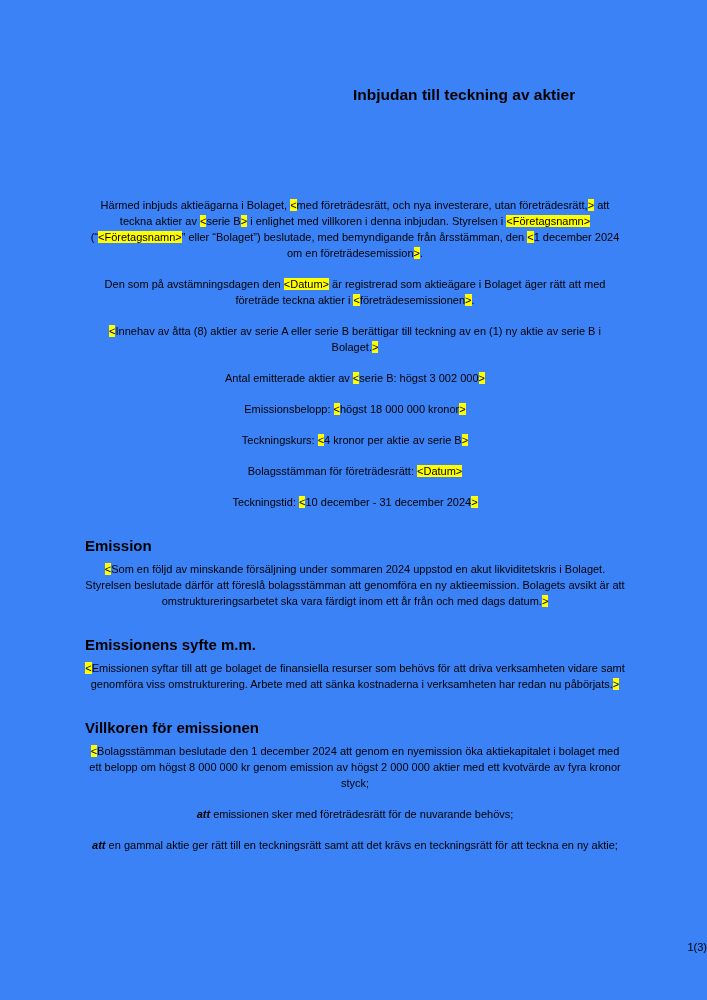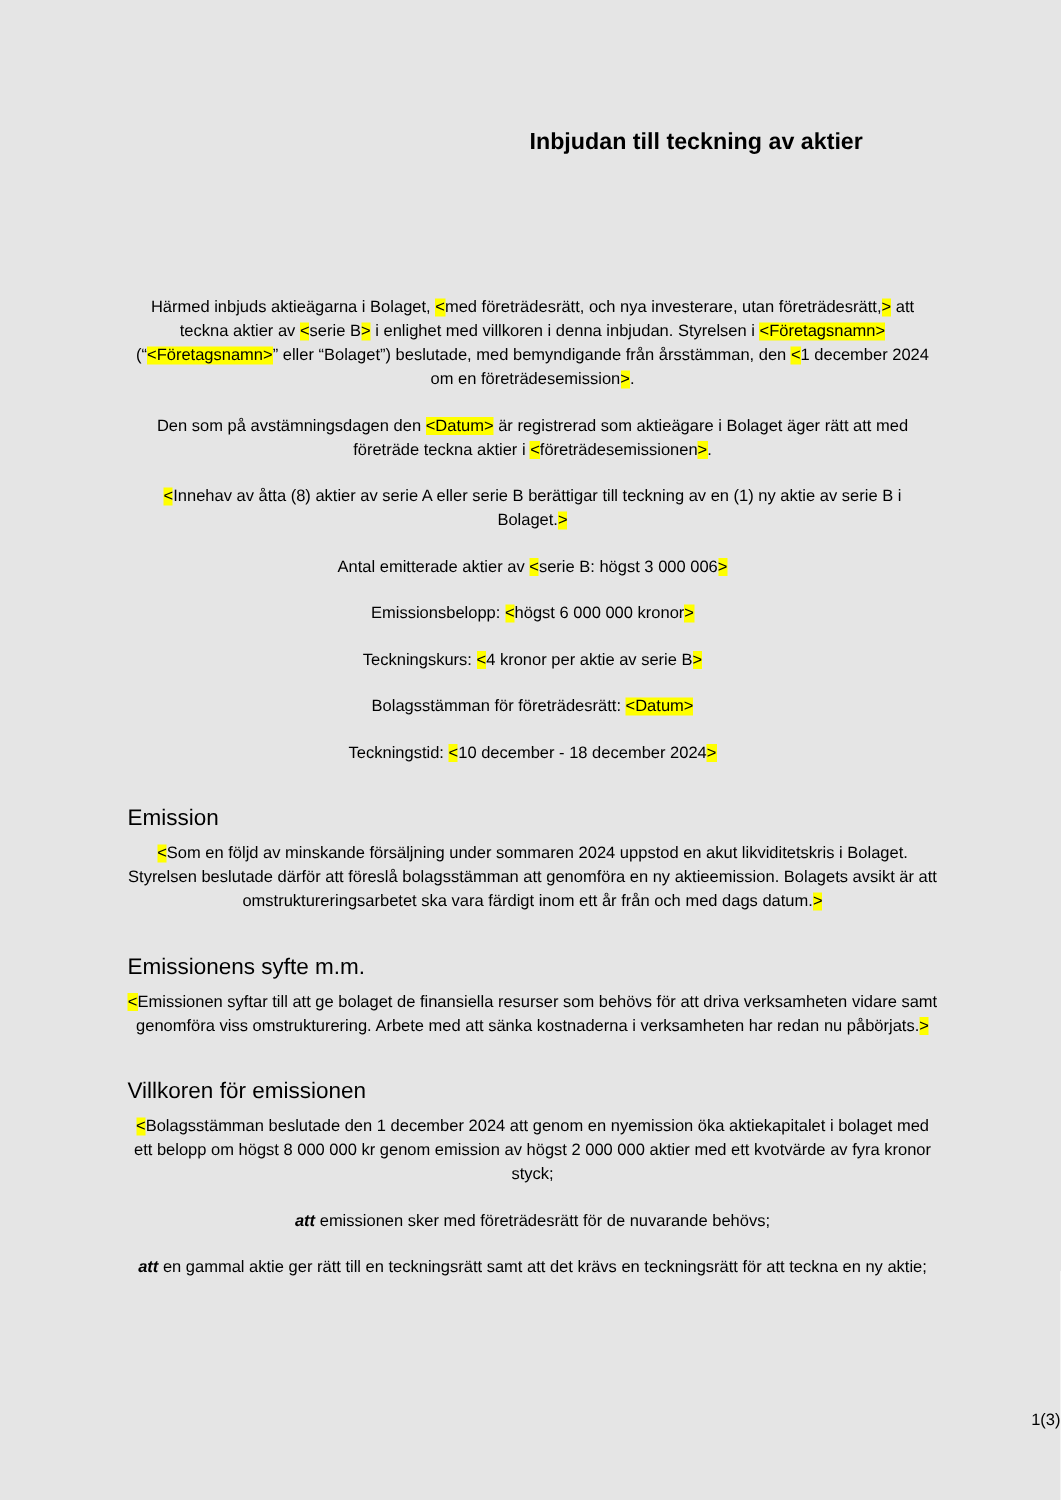--- a/index.html
+++ b/index.html
@@ -4,21 +4,21 @@
 <style>
   html, body {
     margin: 0;
     padding: 0;
     background: #ffffff;
   }
   .page {
     position: relative;
     width: 707px;
     height: 1000px;
-    background: #e5e5e5;
+    background: #3b82f6;
     color: #000000;
     font-family: "Liberation Sans", "DejaVu Sans", sans-serif;
     font-size: 11px;
     line-height: 16px;
     overflow: hidden;
   }
   .content {
     position: absolute;
     left: 85px;
     top: 0;
@@ -30,21 +30,21 @@
     line-height: 20px;
     margin: 85px 0 92px 268px;
     white-space: nowrap;
   }
   .content p {
     margin: 0 0 15px 0;
     text-align: center;
   }
   .content h2 {
     font-size: 15px;
-    font-weight: normal;
+    font-weight: bold;
     line-height: 19px;
     margin: 26px 0 6px 0;
   }
   .hl {
     background-color: #ffff00;
   }
   .b {
     font-weight: bold;
     font-style: italic;
   }
@@ -61,25 +61,25 @@
 </head>
 <body>
 
 <div class="page">
   <div class="content">
     <div class="doc-title">Inbjudan till teckning av aktier</div>
     <div>
         <p><span>Härmed inbjuds aktieägarna i Bolaget, </span><span class="hl" style="background-color: rgb(255, 255, 0);">&lt;</span><span>med företrädesrätt, och nya investerare, utan företrädesrätt,</span><span class="hl" style="background-color: rgb(255, 255, 0);">&gt;</span><span> att teckna aktier av </span><span class="hl" style="background-color: rgb(255, 255, 0);">&lt;</span><span>serie B</span><span class="hl" style="background-color: rgb(255, 255, 0);">&gt;</span><span> i enlighet med villkoren i denna inbjudan. Styrelsen i </span><span class="hl" style="background-color: rgb(255, 255, 0);">&lt;Företagsnamn&gt;</span><span> (“</span><span class="hl" style="background-color: rgb(255, 255, 0);">&lt;Företagsnamn&gt;</span><span>” eller “Bolaget”) beslutade, med bemyndigande från årsstämman, den </span><span class="hl" style="background-color: rgb(255, 255, 0);">&lt;</span><span>1 december 2024 om en företrädesemission</span><span class="hl" style="background-color: rgb(255, 255, 0);">&gt;</span><span>.</span></p>
         <p><span>Den som på avstämningsdagen den </span><span class="hl" style="background-color: rgb(255, 255, 0);">&lt;Datum&gt;</span><span> är registrerad som aktieägare i Bolaget äger rätt att med företräde teckna aktier i </span><span class="hl" style="background-color: rgb(255, 255, 0);">&lt;</span><span>företrädesemissionen</span><span class="hl" style="background-color: rgb(255, 255, 0);">&gt;</span><span>.</span></p>
         <p><span class="hl" style="background-color: rgb(255, 255, 0);">&lt;</span><span>Innehav av åtta (8) aktier av serie A eller serie B berättigar till teckning av en (1) ny aktie av serie B i Bolaget.</span><span class="hl" style="background-color: rgb(255, 255, 0);">&gt;</span></p>
-        <p><span>Antal emitterade aktier av </span><span class="hl" style="background-color: rgb(255, 255, 0);">&lt;</span><span>serie B: högst 3 000 006</span><span class="hl" style="background-color: rgb(255, 255, 0);">&gt;</span></p>
-        <p><span>Emissionsbelopp: </span><span class="hl" style="background-color: rgb(255, 255, 0);">&lt;</span><span>högst 6 000 000 kronor</span><span class="hl" style="background-color: rgb(255, 255, 0);">&gt;</span></p>
+        <p><span>Antal emitterade aktier av </span><span class="hl" style="background-color: rgb(255, 255, 0);">&lt;</span><span>serie B: högst 3 002 000</span><span class="hl" style="background-color: rgb(255, 255, 0);">&gt;</span></p>
+        <p><span>Emissionsbelopp: </span><span class="hl" style="background-color: rgb(255, 255, 0);">&lt;</span><span>högst 18 000 000 kronor</span><span class="hl" style="background-color: rgb(255, 255, 0);">&gt;</span></p>
         <p><span>Teckningskurs: </span><span class="hl" style="background-color: rgb(255, 255, 0);">&lt;</span><span>4 kronor per aktie av serie B</span><span class="hl" style="background-color: rgb(255, 255, 0);">&gt;</span></p>
         <p><span>Bolagsstämman för företrädesrätt: </span><span class="hl" style="background-color: rgb(255, 255, 0);">&lt;Datum&gt;</span></p>
-        <p><span>Teckningstid: </span><span class="hl" style="background-color: rgb(255, 255, 0);">&lt;</span><span>10 december - 18 december 2024</span><span class="hl" style="background-color: rgb(255, 255, 0);">&gt;</span></p>
+        <p><span>Teckningstid: </span><span class="hl" style="background-color: rgb(255, 255, 0);">&lt;</span><span>10 december - 31 december 2024</span><span class="hl" style="background-color: rgb(255, 255, 0);">&gt;</span></p>
         <h2>Emission</h2>
         <p><span class="hl" style="background-color: rgb(255, 255, 0);">&lt;</span><span>Som en följd av minskande försäljning under sommaren 2024 uppstod en akut likviditetskris i Bolaget. Styrelsen beslutade därför att föreslå bolagsstämman att genomföra en ny aktieemission. Bolagets avsikt är att omstruktureringsarbetet ska vara färdigt inom ett år från och med dags datum.</span><span class="hl" style="background-color: rgb(255, 255, 0);">&gt;</span></p>
         <h2>Emissionens syfte m.m.</h2>
         <p><span class="hl" style="background-color: rgb(255, 255, 0);">&lt;</span><span>Emissionen syftar till att ge bolaget de finansiella resurser som behövs för att driva verksamheten vidare samt genomföra viss omstrukturering. Arbete med att sänka kostnaderna i verksamheten har redan nu påbörjats.</span><span class="hl" style="background-color: rgb(255, 255, 0);">&gt;</span></p>
         <h2>Villkoren för emissionen</h2>
         <p><span class="hl" style="background-color: rgb(255, 255, 0);">&lt;</span><span>Bolagsstämman beslutade den 1 december 2024 att genom en nyemission öka aktiekapitalet i bolaget med ett belopp om högst 8 000 000 kr genom emission av högst 2 000 000 aktier med ett kvotvärde av fyra kronor styck;</span></p>
         <p><span class="b">att</span><span> emissionen sker med företrädesrätt för de nuvarande behövs;</span></p>
         <p><span class="b">att</span><span> en gammal aktie ger rätt till en teckningsrätt samt att det krävs en teckningsrätt för att teckna en ny aktie;</span></p>
       </div>
   </div>

